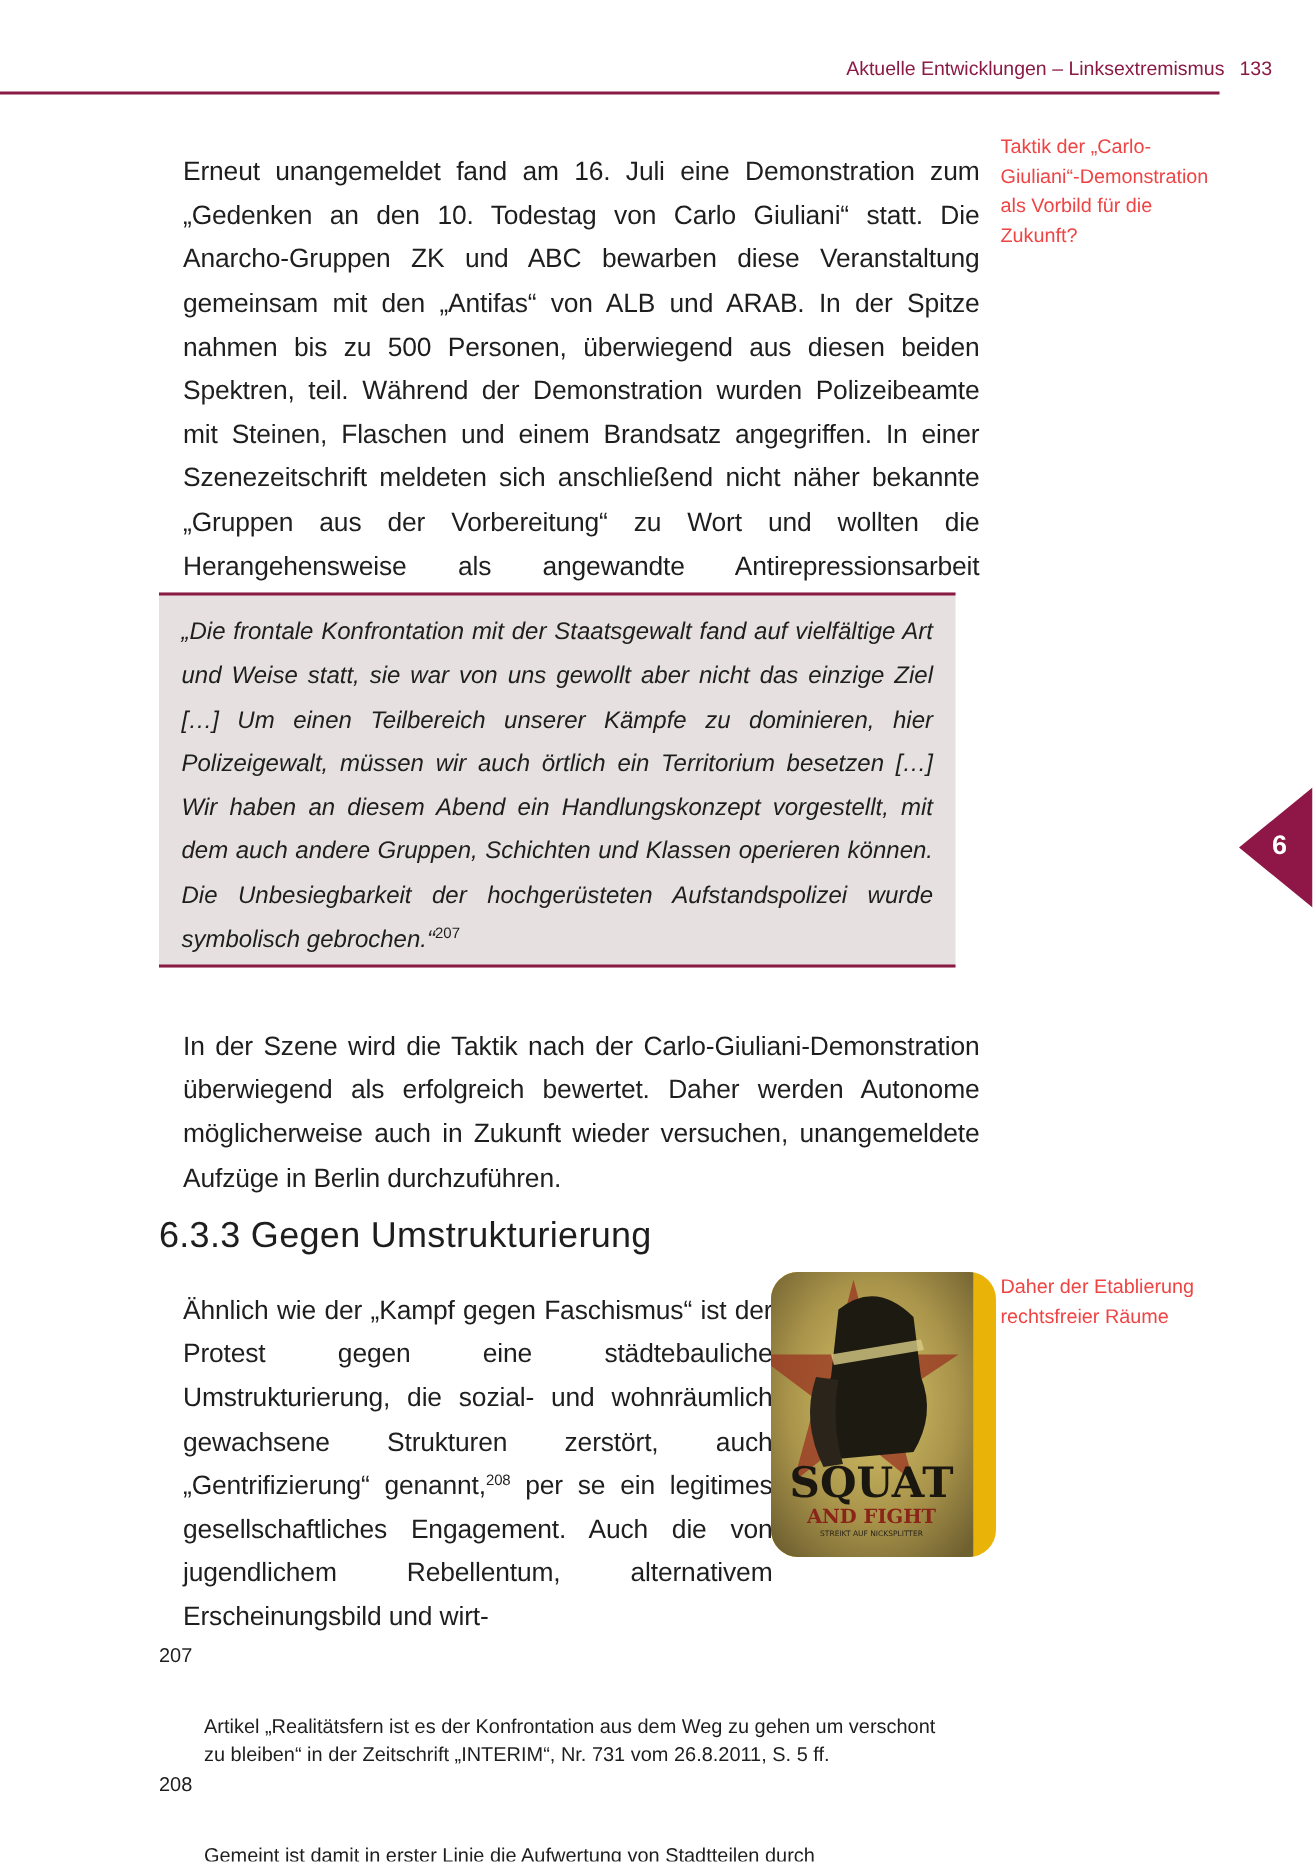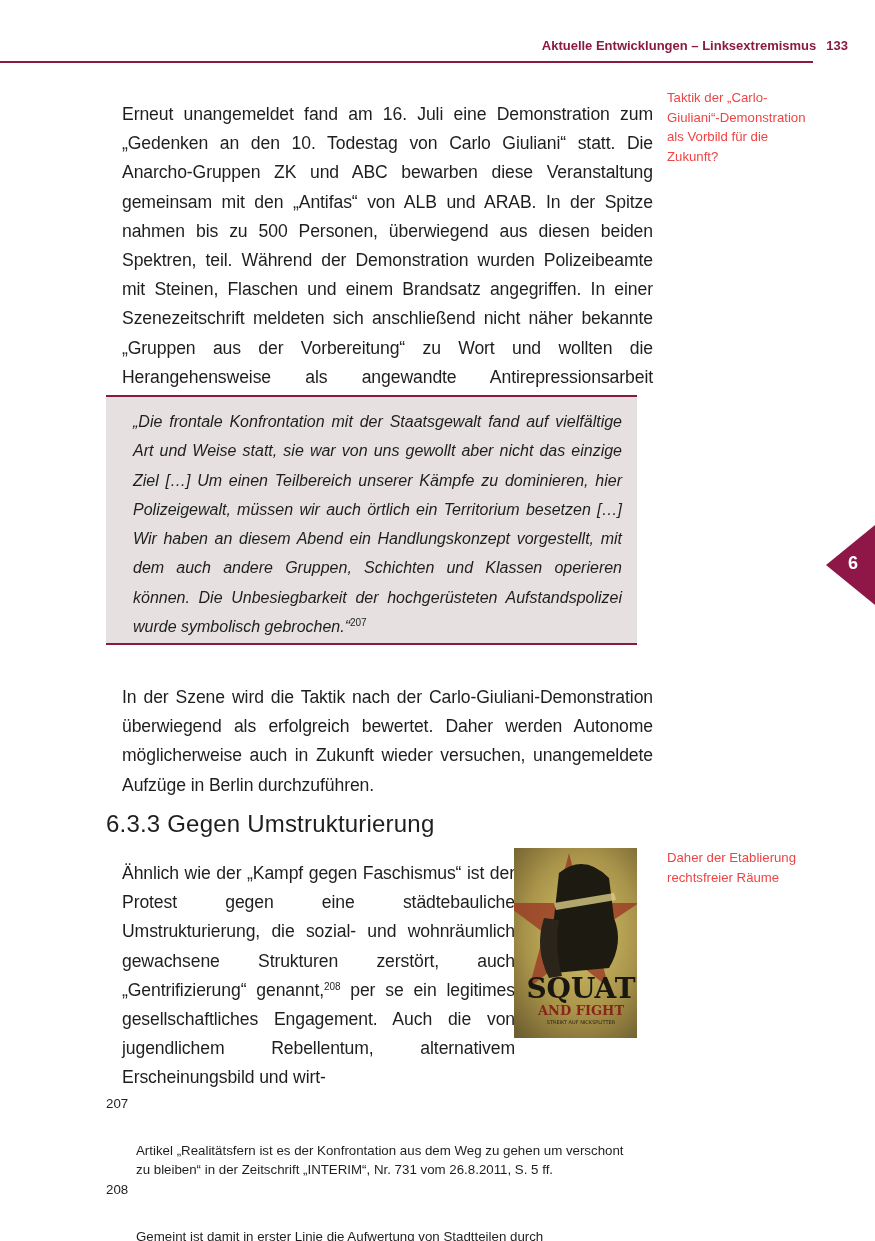--- a/index.html
+++ b/index.html
@@ -3,52 +3,53 @@
 <meta charset="utf-8">
 <style>
   html, body { margin:0; padding:0; }
   body {
     width:875px; height:1241px; position:relative; overflow:hidden;
     background:#ffffff; color:#1e1e1e;
     font-family:"Liberation Sans", "DejaVu Sans", sans-serif;
   }
   .running-head {
     position:absolute; top:38px; right:27px; height:20px;
-    font-size:13px; font-weight:bold; color:#8a1a44; white-space:nowrap;margin-left:20px;
+    font-size:13px; font-weight:normal; color:#8a1a44; white-space:nowrap;margin-left:20px;
   }
   .running-head .page-num { margin-left:10px; }
   .head-rule {
     position:absolute; left:0; top:61px; width:813px; height:2px; background:#8a1a44;
   }
   .main {
     position:absolute; left:106px; width:531px;
   }
   .body-text {
     font-size:17.6px; line-height:29.2px; text-align:justify; margin:16px;
     letter-spacing:-0.1px;
   }
   .p1 { top:84px; }
   .quote-box {
     position:absolute; left:106px; top:395px; width:531px; height:250px;
     background:#e6e1e0; border-top:2px solid #8a1a44; border-bottom:2px solid #8a1a44;
-    box-sizing:border-box; padding:10px 15px 0 27px;
+    box-sizing:border-box; padding:10px 15px 0 15px;
   }
   .quote-text {
     font-style:italic; font-size:16px; line-height:29.3px; text-align:justify; margin:0;
   }
   sup { font-size:10px; vertical-align:6px; line-height:0; font-style:normal; }
   .p2 { top:667px; }
   .section-heading {
     position:absolute; left:106px; top:810px; font-size:24px; margin:0; font-weight:normal;
     letter-spacing:0.2px;
   }
   .p3 { top:843px; width:393px; }
   .figure {
-    position:absolute; left:514px; top:848px; width:123px; height:190px; overflow:hidden;
-    background:#a16207;
+    position:absolute; left:514px; top:848px; width:150px; height:190px; overflow:hidden;
+    background:#eab308;
+    border-radius:18px;
   }
   .margin-note {
     position:absolute; left:667px; width:150px; font-size:13.2px; line-height:19.6px; color:#ef4444;
   }
   .mn1 { top:88px; }
   .mn2 { top:848px; }
   .chapter-tab {
     position:absolute; left:826px; top:525px; width:0; height:0;
     border-top:40px solid transparent; border-bottom:40px solid transparent; border-right:49px solid #8f1747;
   }

